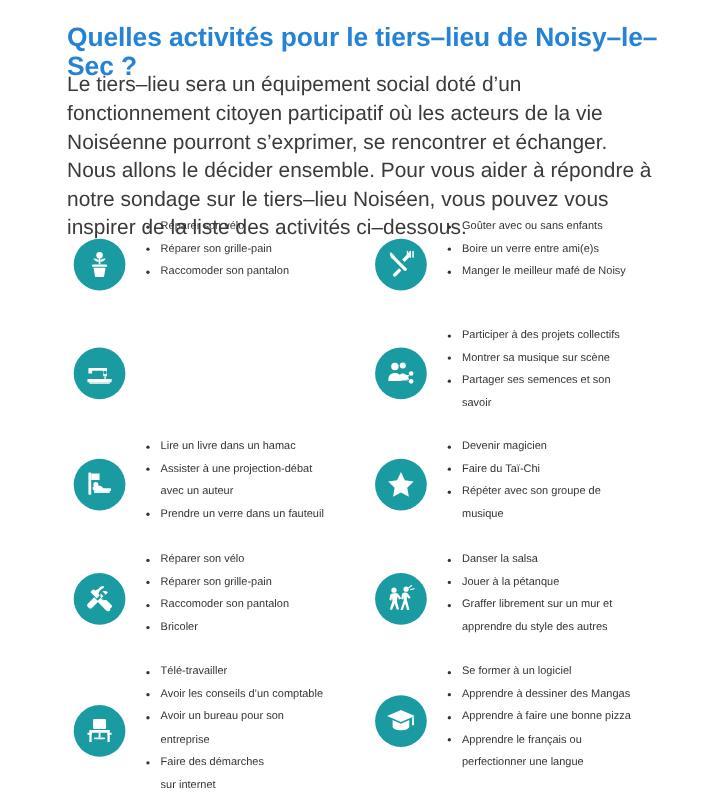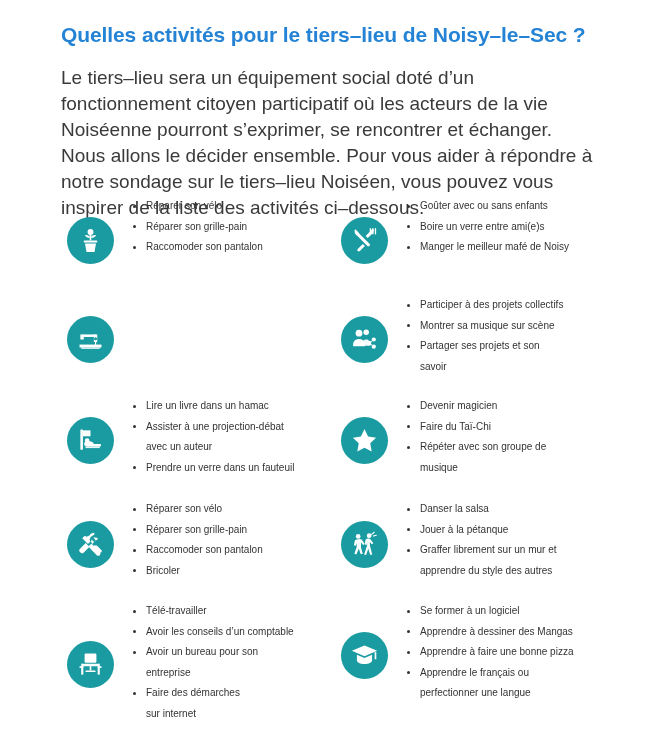--- a/index.html
+++ b/index.html
@@ -21,21 +21,21 @@
     height: 732px;
     box-sizing: border-box;
   }
 
   
   .page-title {
     position: absolute;
     left: 61px;
     top: 22px;
     width: 560px;
-    font-size: 21px;
+    font-size: 24px;
     font-weight: bold;
     color: #2483d4;
     letter-spacing: -0.1px;
     line-height: 26px;
     margin: 0;
   }
 
   .intro {
     position: absolute;
     left: 61px;
@@ -186,21 +186,21 @@
               <path d="M26 44c0-7.4 5-12 10-12s10 4.6 10 12v3H26z" opacity="0.95"></path>
               <circle cx="54" cy="32" r="5"></circle>
               <circle cx="43" cy="40" r="5"></circle>
               <circle cx="54" cy="49" r="5"></circle>
               <path d="M49 36l-4 3M49 45l-4-3" stroke="#ffffff" stroke-width="3" fill="none"></path>
             </svg>
           </div>
           <ul class="bullets">
             <li>Participer à des projets collectifs</li>
             <li>Montrer sa musique sur scène</li>
-            <li>Partager ses projets et son
+            <li>Partager ses semences et son
 savoir</li>
           </ul>
         </div>
       </div>
       <div class="row" style="position: absolute; top: 200px; left: 0px; height: 100px;">
         <div class="cell left">
           <div class="icon-badge" style="margin-top: 21px; background: rgb(26, 155, 161);">
             <svg viewBox="0 0 64 64" aria-hidden="true">
               <rect x="8" y="6" width="6" height="48" rx="1"></rect>
               <path d="M14 8h18v14H14z"></path>

